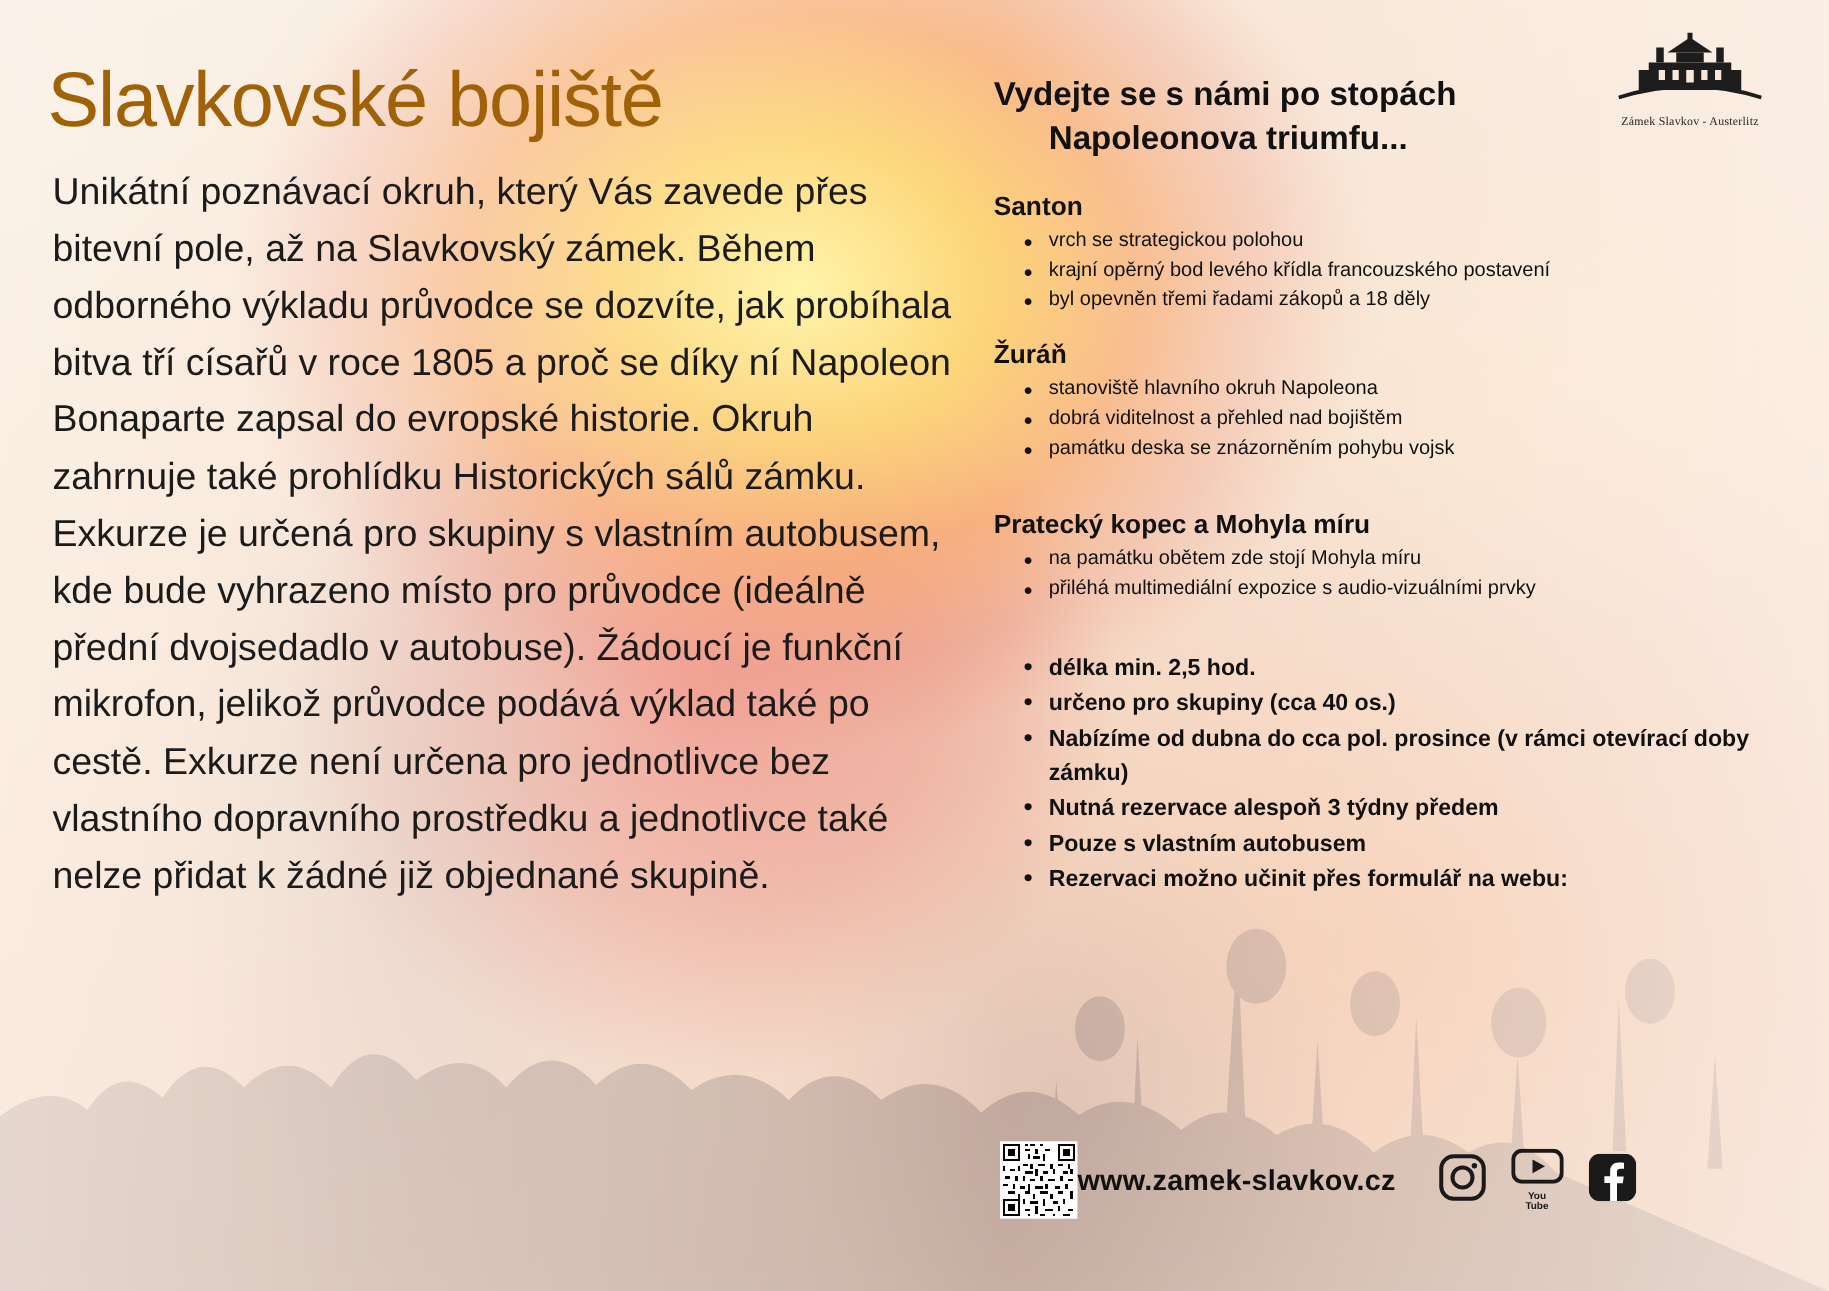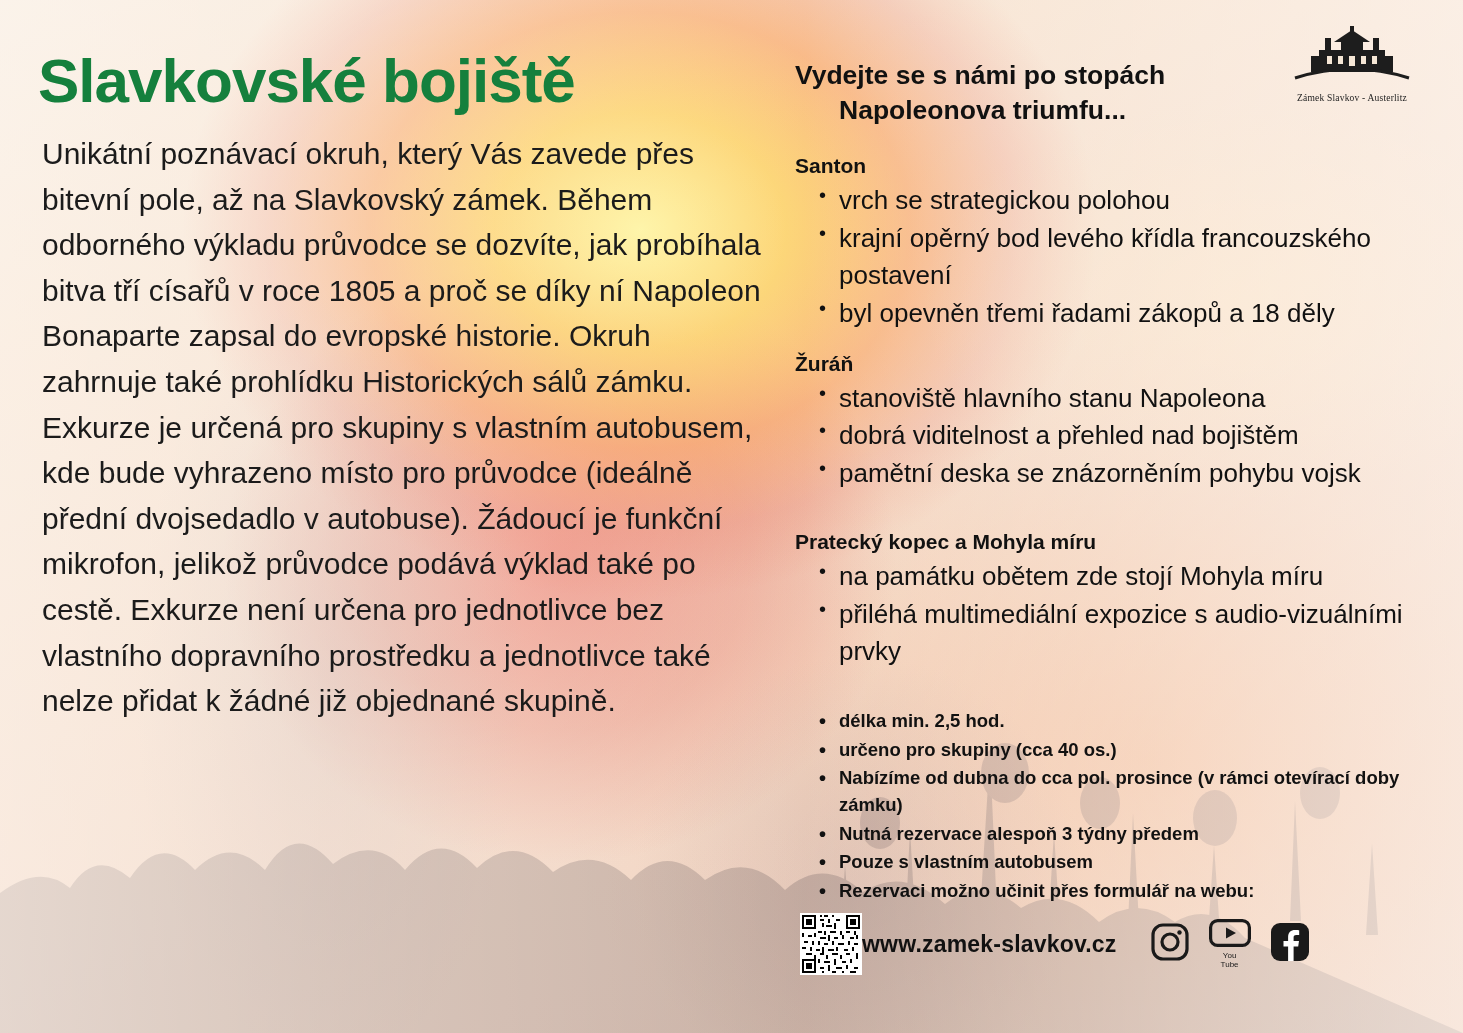--- a/index.html
+++ b/index.html
@@ -57,23 +57,23 @@
     height: 100%;
   }
   .left-col {
     position: absolute;
     left: 38px;
     top: 48px;
     width: 740px;
   }
   .title {
     font-size: 62px;
-    font-weight: bold;
+    font-weight: normal;
     letter-spacing: -1px;
-    color: #15803d;
+    color: #a16207;
     margin: 0 0 18px 0;
     line-height: 1.05;
   }
   .body-text {
     font-size: 30px;
     line-height: 1.52;
     color: #1b1b1b;
   }
   .body-text p {
     margin: 4px;
@@ -101,21 +101,21 @@
     color: #111;
     margin: 0 0 4px 0;
   }
   ul.bullets {
     margin: 0;
     padding: 0 0 0 44px;
     list-style: none;
   }
   ul.bullets li {
     position: relative;
-    font-size: 26px;
+    font-size: 16px;
     line-height: 1.42;
     color: #111;
     margin-bottom: 1px;
   }
   ul.bullets li::before {
     content: "\2022";
     position: absolute;
     left: -20px;
     top: -1px;
     font-size: 20px;
@@ -171,21 +171,21 @@
   .socials {
     display: flex;
     align-items: center;
     gap: 20px;
     margin-left: 34px;
   }
   .ico { display: block; }
   .yt-wrap { text-align: center; }
   .yt-label {
     font-size: 8px;
-    font-weight: normal;
+    font-weight: bold;
     color: #1a1a1a;
     line-height: 1.05;
     margin-top: 1px;
   }
 </style>
 </head>
 <body>
 
 <div class="poster">
 
@@ -259,23 +259,23 @@
         <ul class="bullets">
           <li>vrch se strategickou polohou</li>
           <li>krajní opěrný bod levého křídla francouzského postavení</li>
           <li>byl opevněn třemi řadami zákopů a 18 děly</li>
         </ul>
       </div>
 
       <div class="section">
         <div class="section-head">Žuráň</div>
         <ul class="bullets">
-          <li>stanoviště hlavního stanu Napoleona</li>
+          <li>stanoviště hlavního okruh Napoleona</li>
           <li>dobrá viditelnost a přehled nad bojištěm</li>
-          <li>pamětní deska se znázorněním pohybu vojsk</li>
+          <li>památku deska se znázorněním pohybu vojsk</li>
         </ul>
       </div>
 
       <div class="section spaced">
         <div class="section-head">Pratecký kopec a Mohyla míru</div>
         <ul class="bullets">
           <li>na památku obětem zde stojí Mohyla míru</li>
           <li>přiléhá multimediální expozice s audio-vizuálními prvky</li>
         </ul>
       </div>

